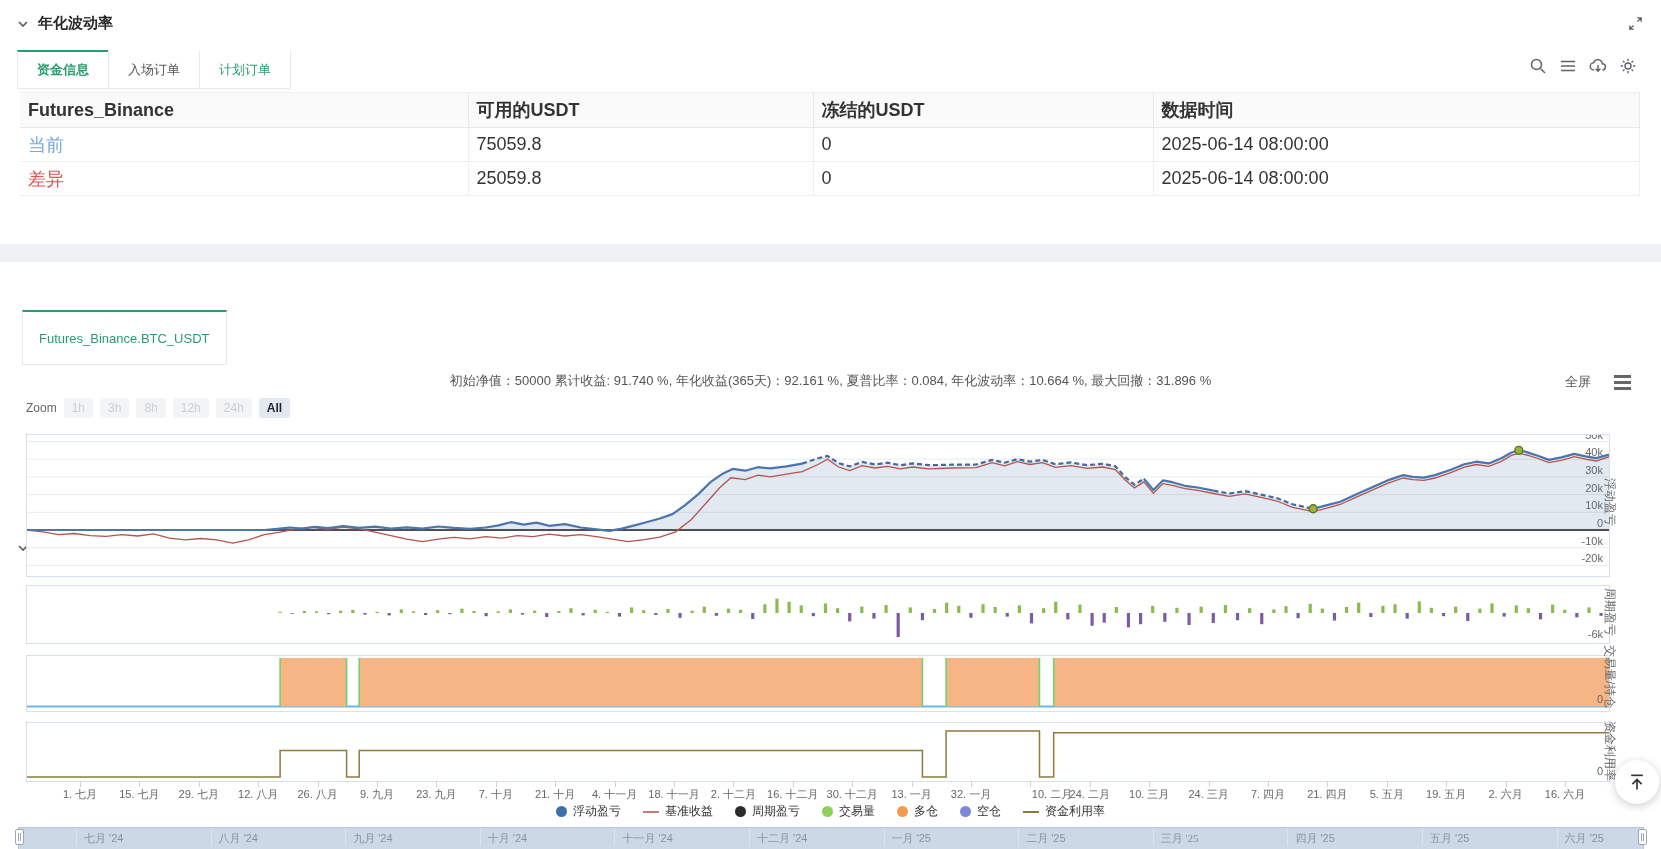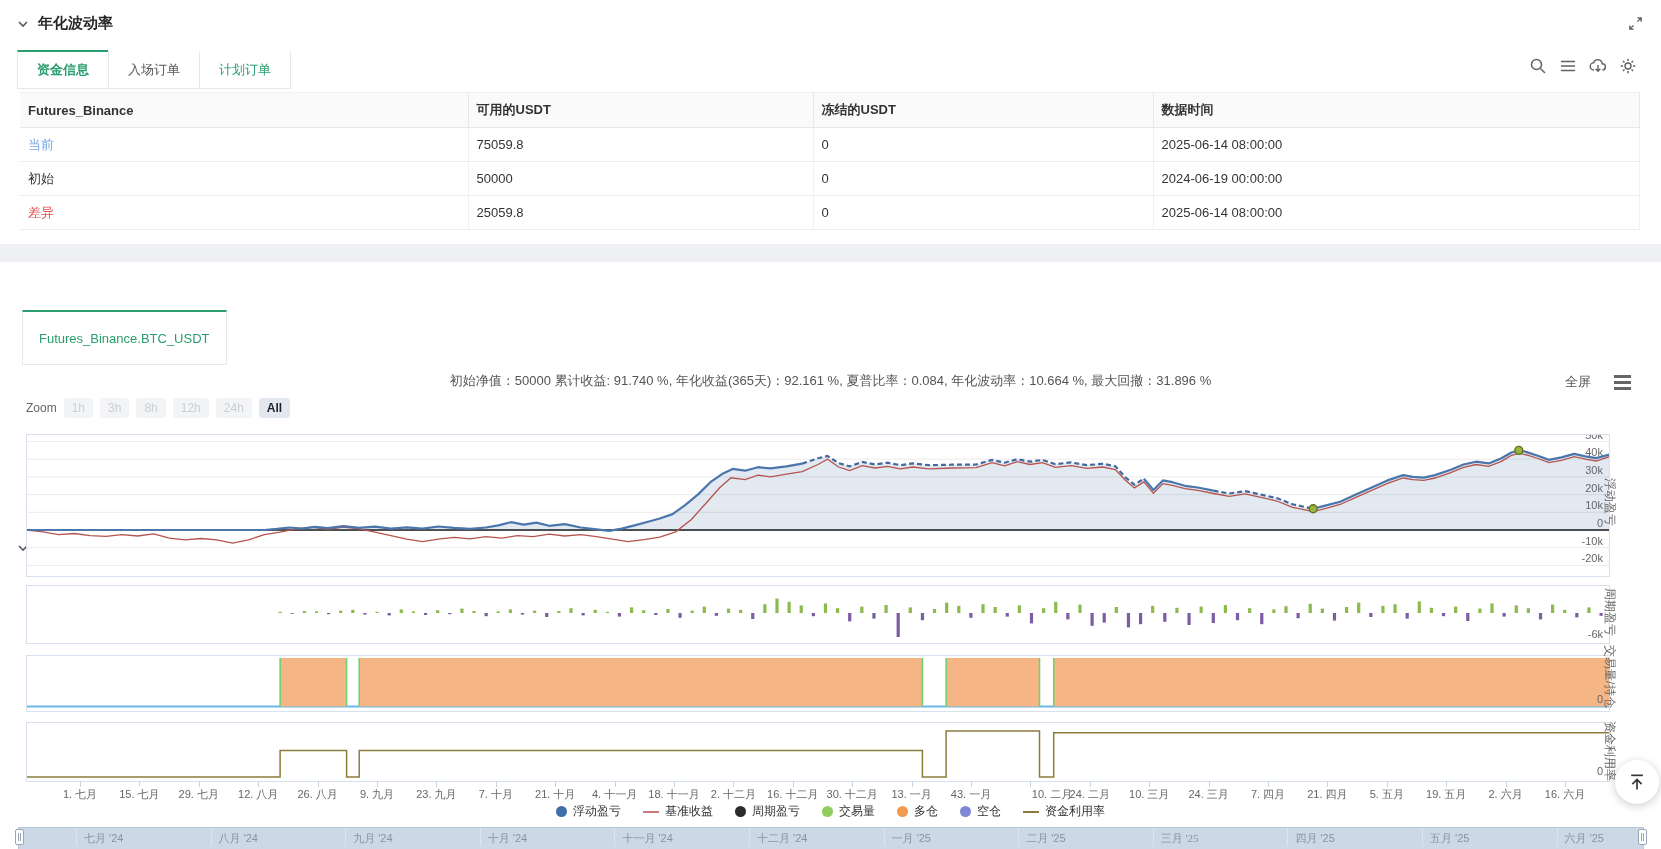--- a/index.html
+++ b/index.html
@@ -14,21 +14,21 @@
   .expand-btn{position:absolute;right:18px;top:16px;color:#595959;cursor:pointer;}
   
   .tabs{position:absolute;left:17px;top:50px;display:flex;height:39px;}
   .tab{display:flex;align-items:center;padding:0 19px;font-size:13px;color:#595959;
        border:1px solid #e8e8e8;border-top:2px solid transparent;background:#fff;cursor:pointer;margin-right:-1px;}
   .tab.active{color:#2a9d6f;font-weight:bold;border-top:2px solid #2a9d6f;}
   .tab.greenish{color:#2a9d6f;}
   .icon-row{position:absolute;right:24px;top:57px;display:flex;gap:12px;color:#5f6368;}
   .icon-row .ic{width:18px;height:18px;cursor:pointer;}
   
-  table.status{position:absolute;left:20px;top:92px;width:1620px;border-collapse:collapse;table-layout:fixed;font-size:13px;}
+  table.status{position:absolute;left:20px;top:92px;width:1620px;border-collapse:collapse;table-layout:fixed;font-size:18px;}
   table.status th{background:#fafafa;font-weight:bold;color:#333;text-align:left;height:34px;padding:0 8px;
       border-bottom:1px solid #e8e8e8;border-right:1px solid #e8e8e8;border-top:1px solid #f0f0f0;}
   table.status td{height:33px;padding:0 8px;border-bottom:1px solid #ebeef0;border-right:1px solid #f0f0f0;color:#333;}
   .c-link{color:#76a7e0;cursor:pointer;}
   .c-red{color:#e25252;}
   
   .ptab{position:absolute;left:22px;top:310px;height:36px;display:flex;align-items:center;padding:8px 16px;
         border:1px solid #e8e8e8;border-top:2px solid #2a9d6f;color:#2a9d6f;font-size:13px;cursor:pointer;background:#fff;}
   .stats-line{position:absolute;left:0;top:372px;width:100%;text-align:center;font-size:13px;color:#555;}
   .fullscreen{position:absolute;right:70px;top:373px;font-size:13px;color:#555;cursor:pointer;}
@@ -133,26 +133,20 @@
           <th>冻结的USDT</th>
           <th>数据时间</th>
         </tr>
       </thead>
       <tbody>
         <tr>
           <td><span class="c-link">当前</span></td>
           <td>75059.8</td>
           <td>0</td>
           <td>2025-06-14 08:00:00</td>
-        </tr>
-        <tr>
-          <td>初始</td>
-          <td>50000</td>
-          <td>0</td>
-          <td>2024-06-19 00:00:00</td>
         </tr>
         <tr>
           <td><span class="c-red">差异</span></td>
           <td class="c-red">25059.8</td>
           <td>0</td>
           <td>2025-06-14 08:00:00</td>
         </tr>
       </tbody>
     </table>
   </section>
@@ -385,21 +379,21 @@
       <div class="xl" style="left: 648px;">18. 十一月</div>
       <div class="tick" style="left: 707.4px;"></div>
       <div class="xl" style="left: 707.4px;">2. 十二月</div>
       <div class="tick" style="left: 766.8px;"></div>
       <div class="xl" style="left: 766.8px;">16. 十二月</div>
       <div class="tick" style="left: 826.2px;"></div>
       <div class="xl" style="left: 826.2px;">30. 十二月</div>
       <div class="tick" style="left: 885.6px;"></div>
       <div class="xl" style="left: 885.6px;">13. 一月</div>
       <div class="tick" style="left: 945px;"></div>
-      <div class="xl" style="left: 945px;">43. 一月</div>
+      <div class="xl" style="left: 945px;">32. 一月</div>
       <div class="tick" style="left: 1004.4px;"></div>
       <div class="xl" style="left: 1026px;">10. 二月</div>
       <div class="tick" style="left: 1063.8px;"></div>
       <div class="xl" style="left: 1063.8px;">24. 二月</div>
       <div class="tick" style="left: 1123.2px;"></div>
       <div class="xl" style="left: 1123.2px;">10. 三月</div>
       <div class="tick" style="left: 1182.6px;"></div>
       <div class="xl" style="left: 1182.6px;">24. 三月</div>
       <div class="tick" style="left: 1242px;"></div>
       <div class="xl" style="left: 1242px;">7. 四月</div>

